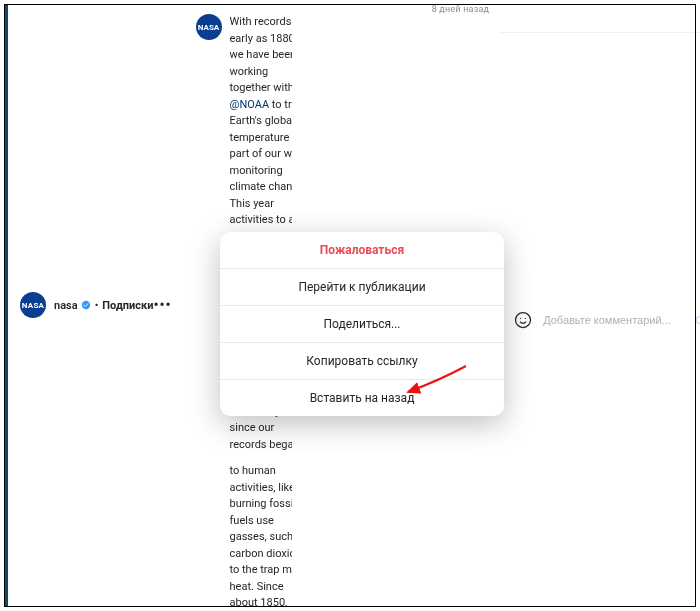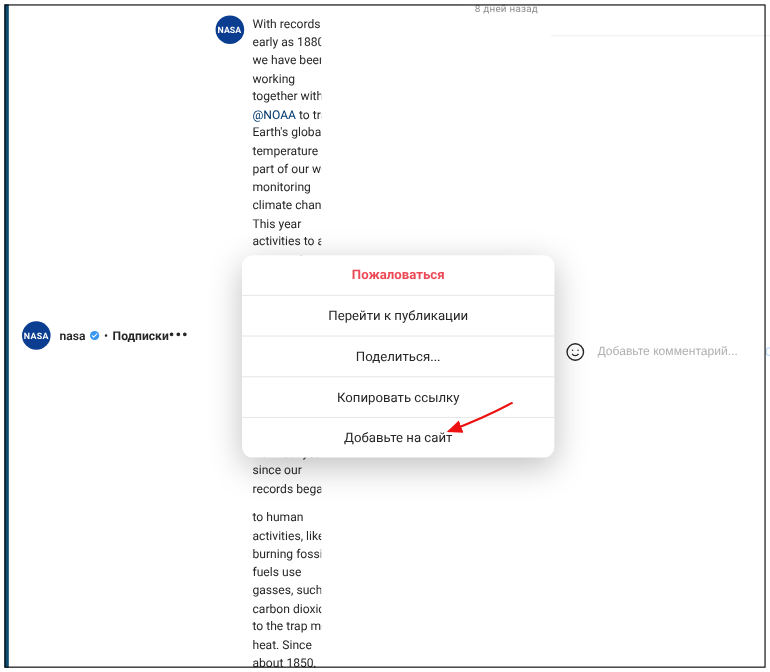--- a/index.html
+++ b/index.html
@@ -237,21 +237,21 @@
       <span class="publish-btn">Опубликовать</span>
     </div>
   </div>
 </div>
 
 <div class="modal">
   <div class="modal-item danger">Пожаловаться</div>
   <div class="modal-item">Перейти к публикации</div>
   <div class="modal-item">Поделиться...</div>
   <div class="modal-item">Копировать ссылку</div>
-  <div class="modal-item">Добавьте на сайт</div>
+  <div class="modal-item">Вставить на назад</div>
 </div>
 
 <div class="arrow">
   <svg viewBox="0 0 70 40">
     <defs>
       <marker id="ah" markerWidth="8" markerHeight="8" refX="6" refY="3" orient="auto">
         <path d="M0,0 L7,3 L0,6 z" fill="#e11"></path>
       </marker>
     </defs>
     <path d="M66 4 Q 40 18 8 30" stroke="#e11" stroke-width="2" fill="none" marker-end="url(#ah)"></path>

